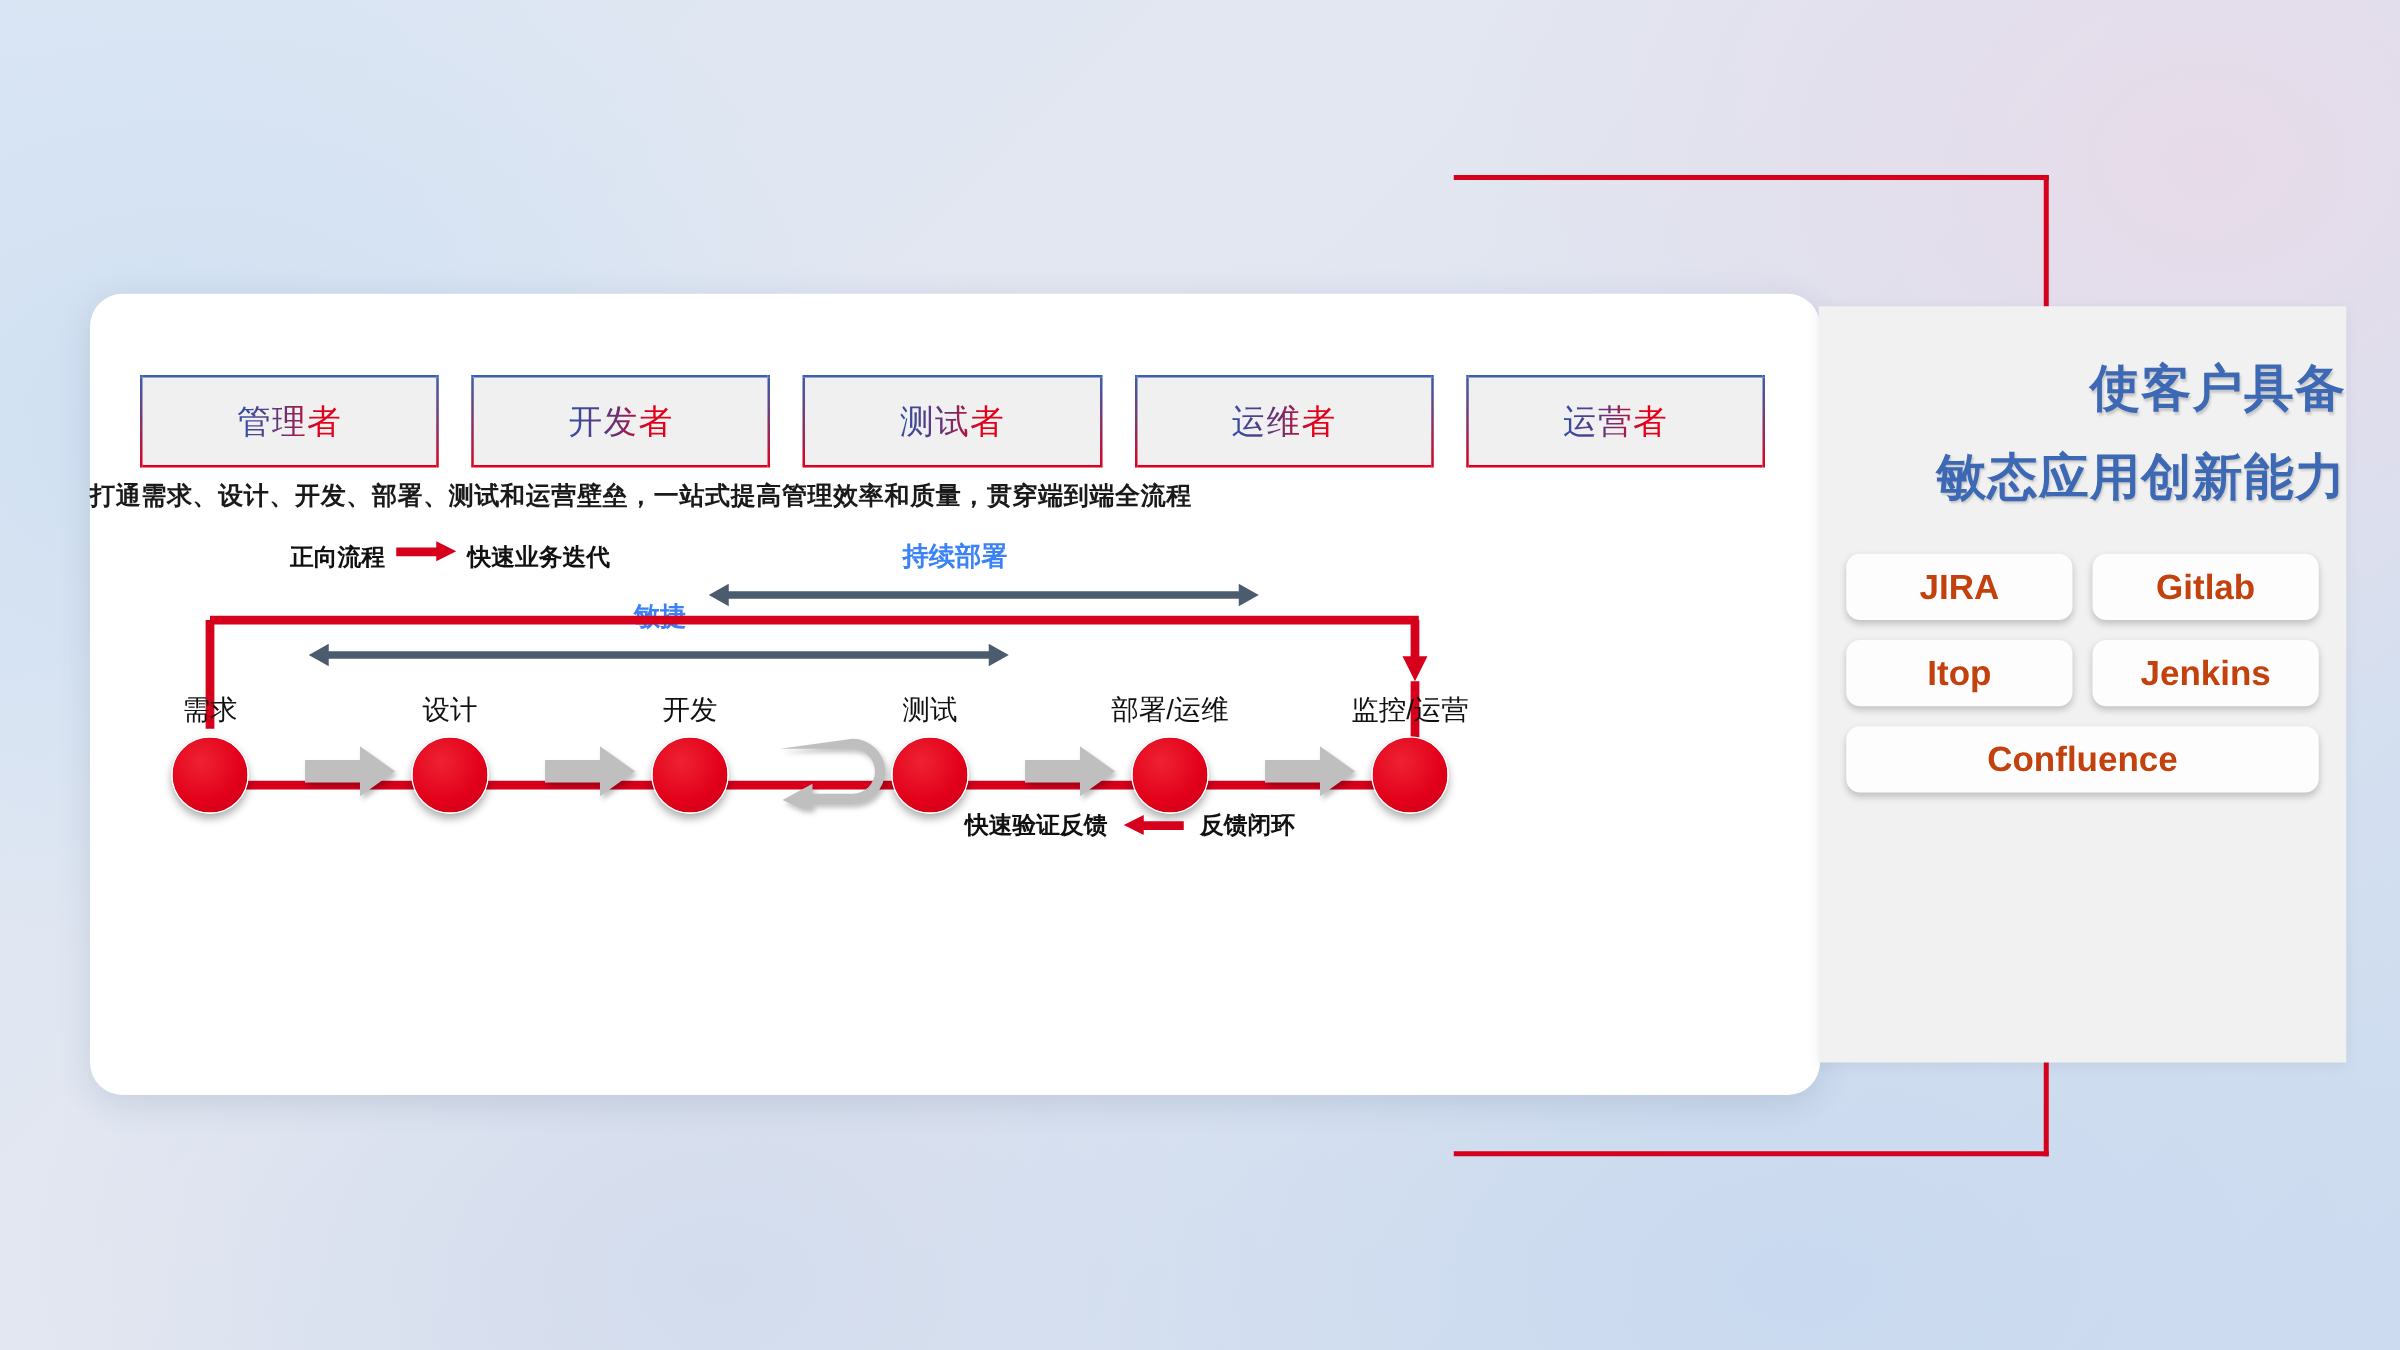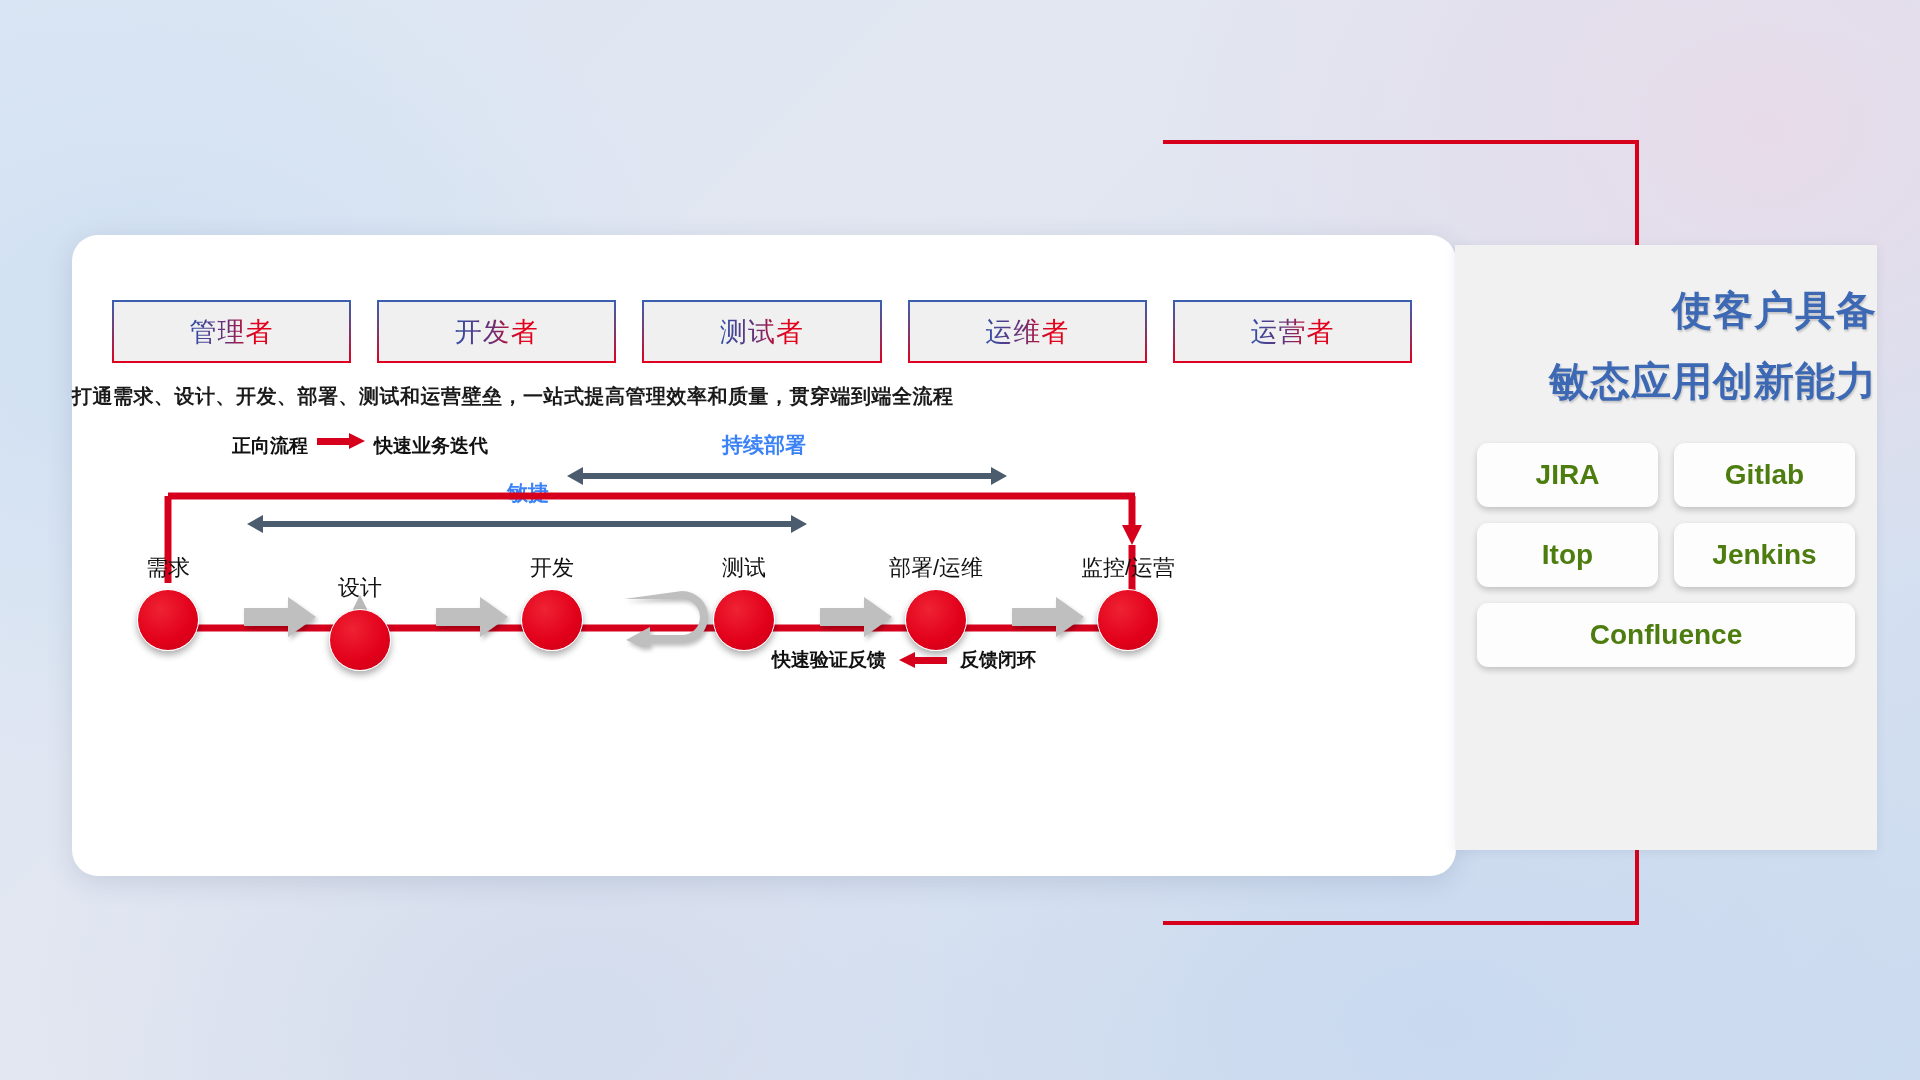--- a/index.html
+++ b/index.html
@@ -42,21 +42,21 @@
   
   .roles-row {
     position: absolute;
     left: 40px; top: 65px;
     width: 1300px;
     display: flex;
     gap: 26px;
   }
   .role-box {
     flex: 1;
-    height: 63px;
+    height: 74px;
     background: #f0f0f0;
     border: 2px solid;
     border-image: linear-gradient(to bottom, #3b5fb0 0%, #7a3a6f 48%, #e00020 100%) 1;
     display: flex;
     align-items: center;
     justify-content: center;
   }
   .role-label {
     font-size: 27px;
     font-weight: 400;
@@ -197,23 +197,23 @@
   .panel-title.l1 { margin-top: 38px; }
   .panel-title.l2 { margin-top: 16px; }
 
   .tools-grid {
     margin: 34px 22px 0 22px;
     display: flex; flex-wrap: wrap; gap: 16px;
   }
   .tool-chip {
     background: #fdfdfd;
     border-radius: 11px;
-    height: 64px;
+    height: 53px;
     display: flex; align-items: center; justify-content: center;
-    font-size: 28px; font-weight: bold; color: #4d7c0f;
+    font-size: 28px; font-weight: bold; color: #c2410c;
     box-shadow: 0 3px 6px rgba(0,0,0,0.20);
     flex: 0 0 calc(50% - 8px);
   }
   .tool-chip.wide { flex: 0 0 100%; }
 </style>
 </head>
 <body>
 
 <div class="red-bracket"></div>
 
@@ -288,21 +288,21 @@
       <div class="name">需求</div>
       <div class="dot"></div>
     </div>
 
     <div class="gray-arrow" style="left:136px; top:44px;">
       <svg width="72" height="40" viewBox="0 0 72 40">
         <polygon points="0,11 44,11 44,0 72,20 44,40 44,29 0,29" fill="#bfbfbf"></polygon>
       </svg>
     </div>
 
-    <div class="stage" style="left:192px; top:0px;margin-top:20px;">
+    <div class="stage" style="left:192px; top:0px;">
       <div class="name">设计</div>
       <div class="dot"></div>
     </div>
 
     <div class="gray-arrow" style="left:328px; top:44px;">
       <svg width="72" height="40" viewBox="0 0 72 40">
         <polygon points="0,11 44,11 44,0 72,20 44,40 44,29 0,29" fill="#bfbfbf"></polygon>
       </svg>
     </div>
 

